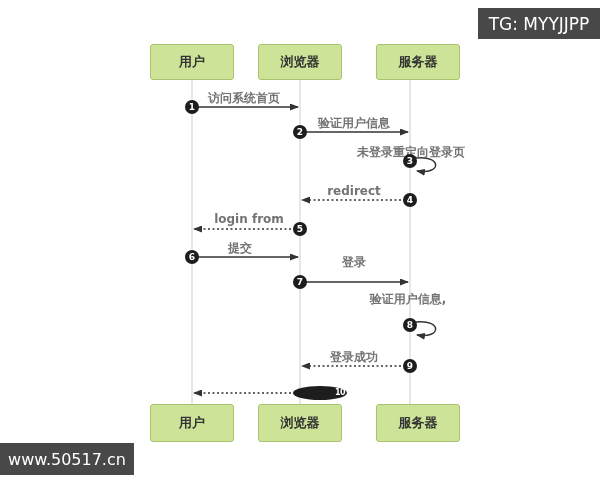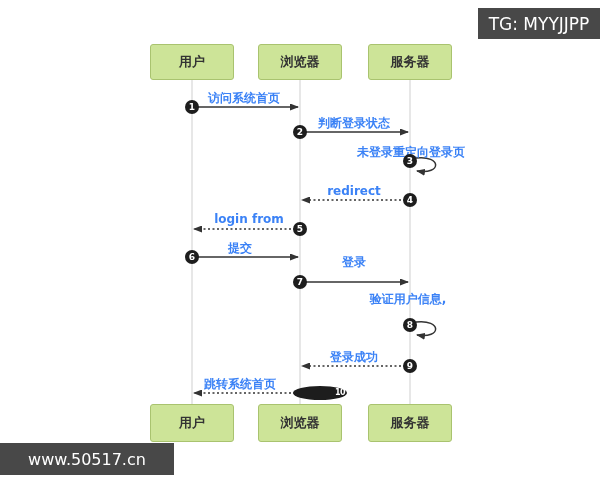--- a/index.html
+++ b/index.html
@@ -10,25 +10,25 @@
   .layer{position:absolute;left:0;top:0;width:600px;height:480px;}
   
   .actor{
     position:absolute;width:84px;box-sizing:border-box;
     background:#cde498;border:1px solid #a9c36f;border-radius:3px;
     display:flex;align-items:center;justify-content:center;
     font-size:13px;font-weight:bold;color:#333;
   }
   .actor.top{top:44px;height:36px;}
   .actor.bottom{top:404px;height:38px;}
-  .ax1{left:150px}.ax2{left:258px}.ax3{left:368px}
+  .ax1{left:150px}.ax2{left:258px}.ax3{left:376px}
   
   .msg-label{
     position:absolute;transform:translateX(-50%);white-space:nowrap;
-    font-size:12px;font-weight:bold;color:#3b82f6;text-align:right;
+    font-size:12px;font-weight:bold;color:#737373;text-align:right;
   }
   .l1{left:244px;top:90px}
   .l2{left:354px;top:115px}
   .l3{left:411px;top:144px}
   .l4{left:354px;top:184px}
   .l5{left:249px;top:212px}
   .l6{left:240px;top:240px}
   .l7{left:354px;top:254px}
   .l8a{left:408px;top:291px}
   .l8b{left:408px;top:305px}
@@ -50,21 +50,21 @@
   .b7{left:293px;top:275px}
   .b8{left:403px;top:318px}
   .b9{left:403px;top:359px}
   .b10{left:293px;top:386px}
   
   .wm{
     position:absolute;background:#484848;color:#fff;
     display:flex;align-items:center;justify-content:center;
   }
   .wm-tg{top:8px;right:0;width:122px;height:31px;font-size:17px;}
-  .wm-url{top:443px;left:0;width:174px;height:32px;font-size:16px;}
+  .wm-url{top:443px;left:0;width:134px;height:32px;font-size:16px;}
   
   .lifeline{stroke:#cfcfcf;stroke-width:1;}
   .sol{stroke:#333;stroke-width:1.5;fill:none;}
   .dot{stroke:#333;stroke-width:1.3;fill:none;stroke-dasharray:2 2.5;}
 </style>
 </head>
 <body>
 
 <div class="canvas">
 
@@ -93,29 +93,28 @@
 
   <div class="actor top ax1">用户</div>
   <div class="actor top ax2">浏览器</div>
   <div class="actor top ax3">服务器</div>
 
   <div class="actor bottom ax1">用户</div>
   <div class="actor bottom ax2">浏览器</div>
   <div class="actor bottom ax3">服务器</div>
 
   <div class="msg-label l1">访问系统首页</div>
-  <div class="msg-label l2">判断登录状态</div>
+  <div class="msg-label l2">验证用户信息</div>
   <div class="msg-label l3">未登录重定向登录页</div>
   <div class="msg-label l4">redirect</div>
   <div class="msg-label l5">login from</div>
   <div class="msg-label l6">提交</div>
   <div class="msg-label l7">登录</div>
   <div class="msg-label l8a">验证用户信息,</div>
   <div class="msg-label l9">登录成功</div>
-  <div class="msg-label l10">跳转系统首页</div>
 
   <div class="num b1">1</div>
   <div class="num b2">2</div>
   <div class="num b3">3</div>
   <div class="num b4">4</div>
   <div class="num b5">5</div>
   <div class="num b6">6</div>
   <div class="num b7">7</div>
   <div class="num b8">8</div>
   <div class="num b9">9</div>

